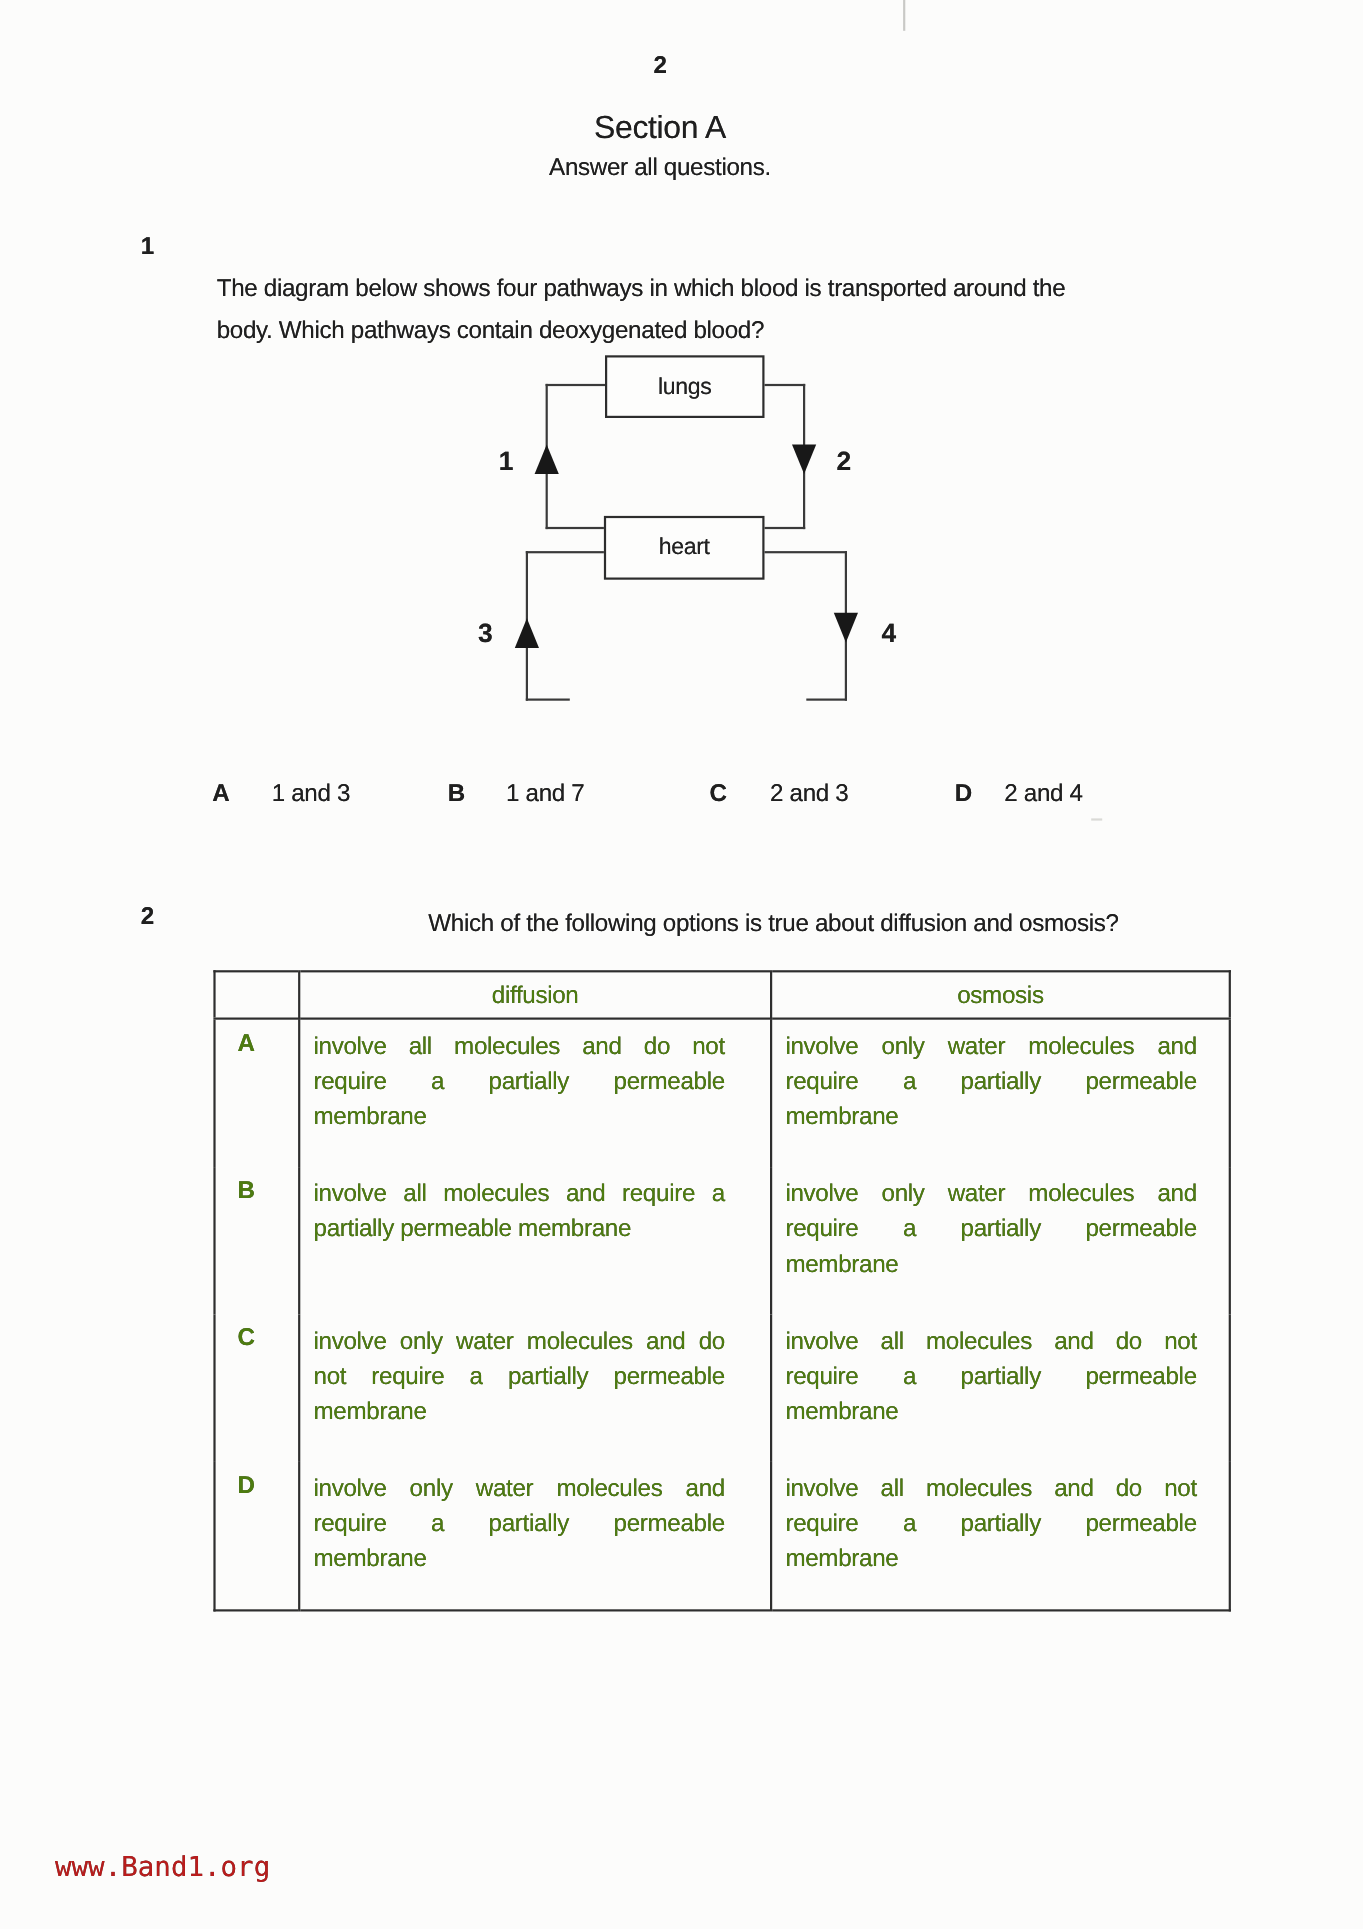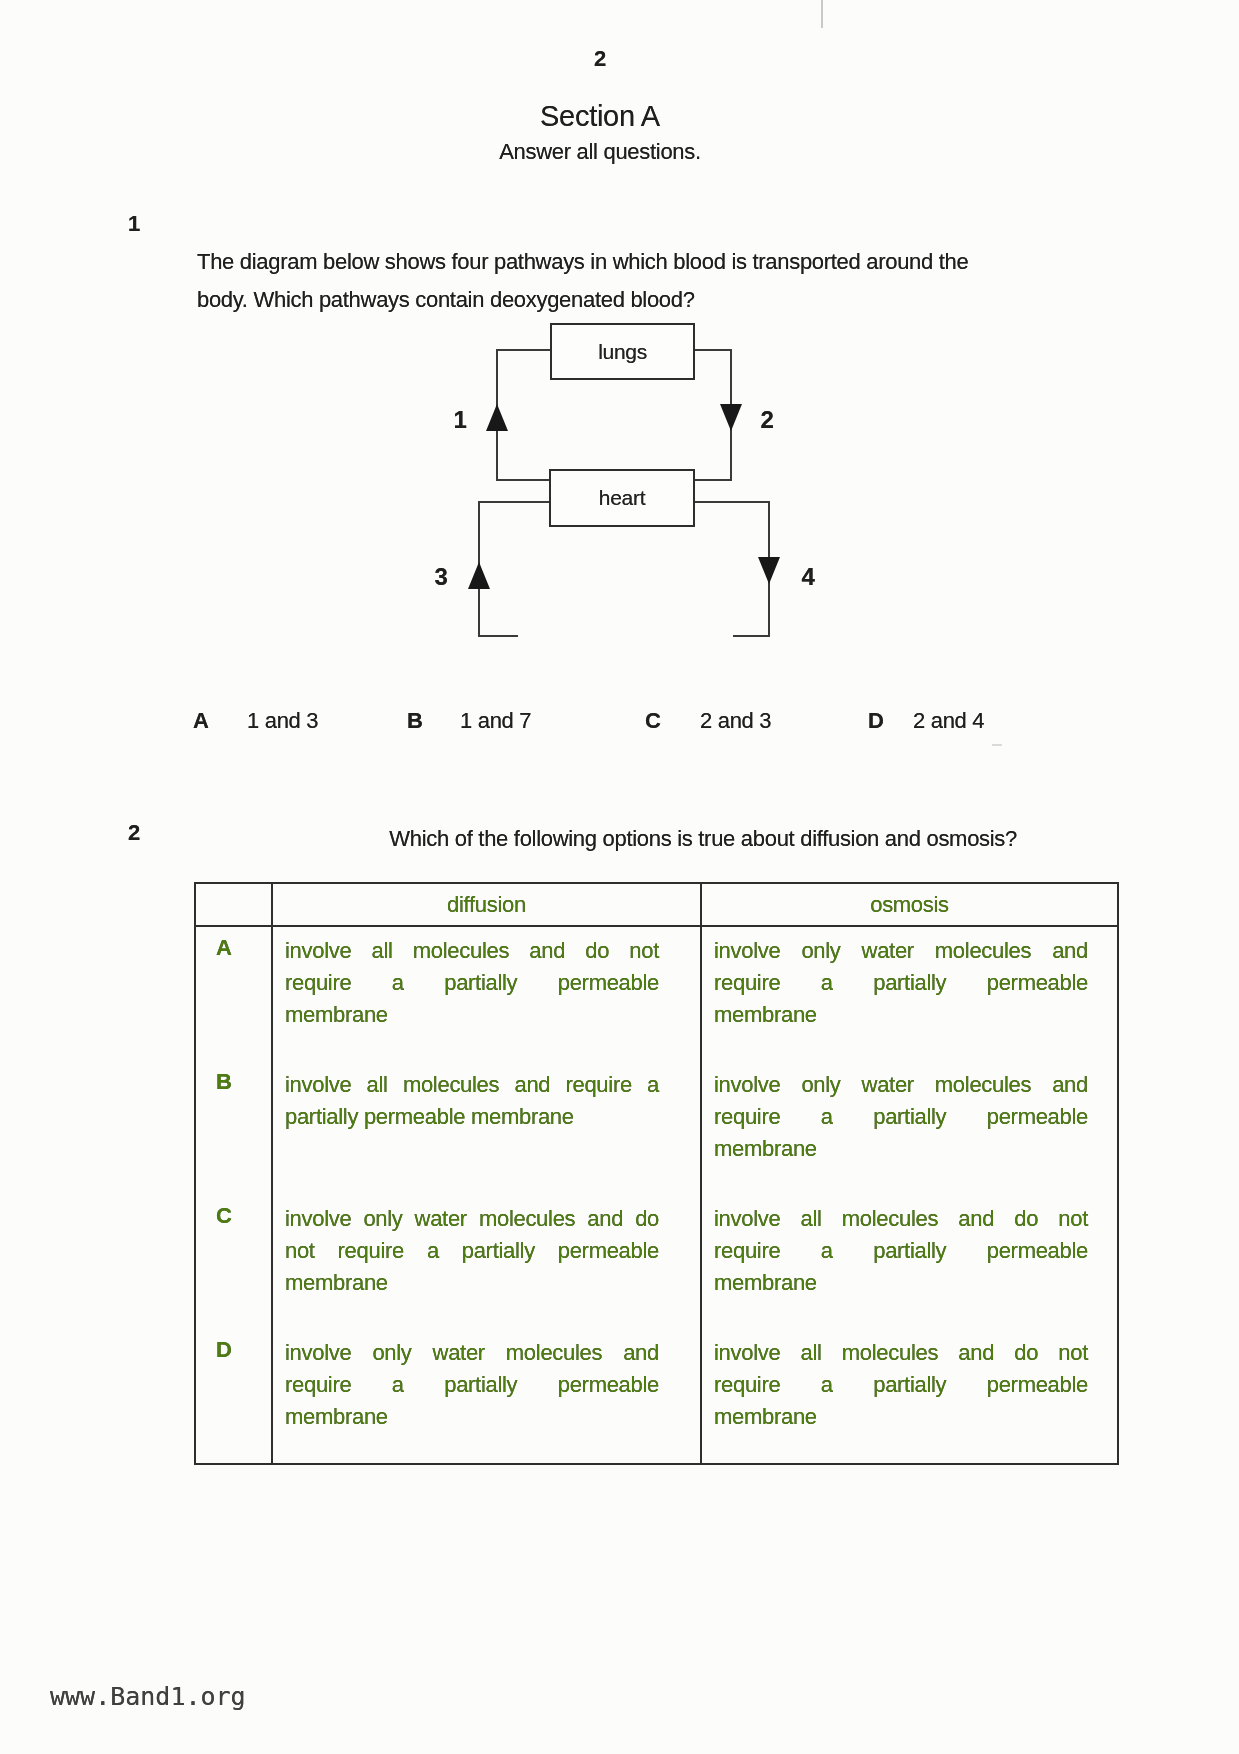--- a/index.html
+++ b/index.html
@@ -87,21 +87,21 @@
   .col-letter { width:77px; }
   .col-diff   { width:429px; }
   .col-osmo   { width:417px; }
   td.cell-letter, th.cell-letter { border-right:2px solid #2e2e2e; }
   td.cell-diff, th.cell-diff { border-right:2px solid #2e2e2e; }
   td.cell-letter { font-weight:bold; padding:8px 0 0 20px; }
   td.cell-text { padding:8px 0 30px 12px; }
   td.cell-text .cell-inner { width:374px; text-align:justify; line-height:32px; }
 
   
-  #footer-url { left:50px; top:1682px; font-family:"DejaVu Sans Mono","Liberation Mono",monospace; font-size:25px; letter-spacing:0; color:#404040; }
+  #footer-url { left:50px; top:1682px; font-family:"DejaVu Sans Mono","Liberation Mono",monospace; font-size:25px; letter-spacing:0; color:#b91c1c; }
   .artifact-line { position:absolute; background:#c9c9c6; }
   #art1 { left:821px; top:0; width:2px; height:28px; }
   #art2 { left:992px; top:744px; width:10px; height:2px; background:#dadad6; }
 </style>
 </head>
 <body>
 
 <div class="abs centered blur" id="page-number">2</div>
 <div class="abs centered blur" id="section-title">Section A</div>
 <div class="abs centered blur" id="section-instruction">Answer all questions.</div>

